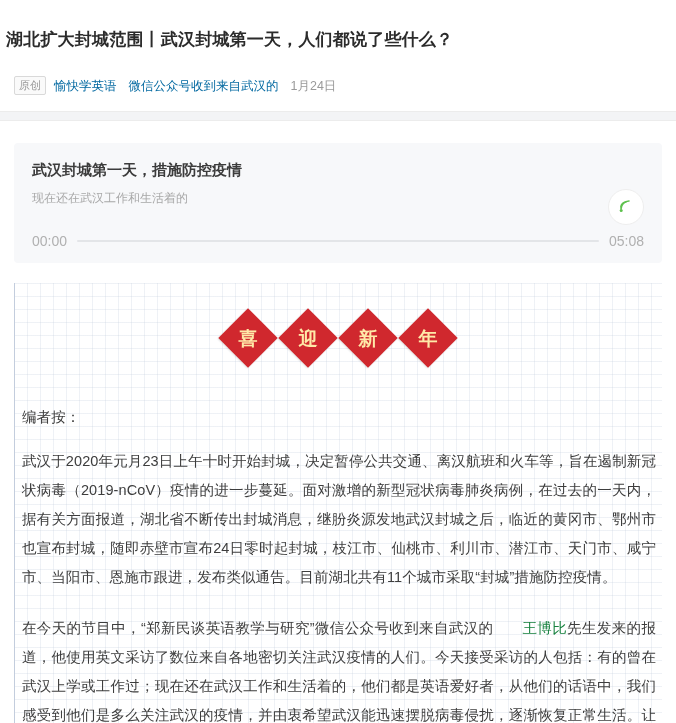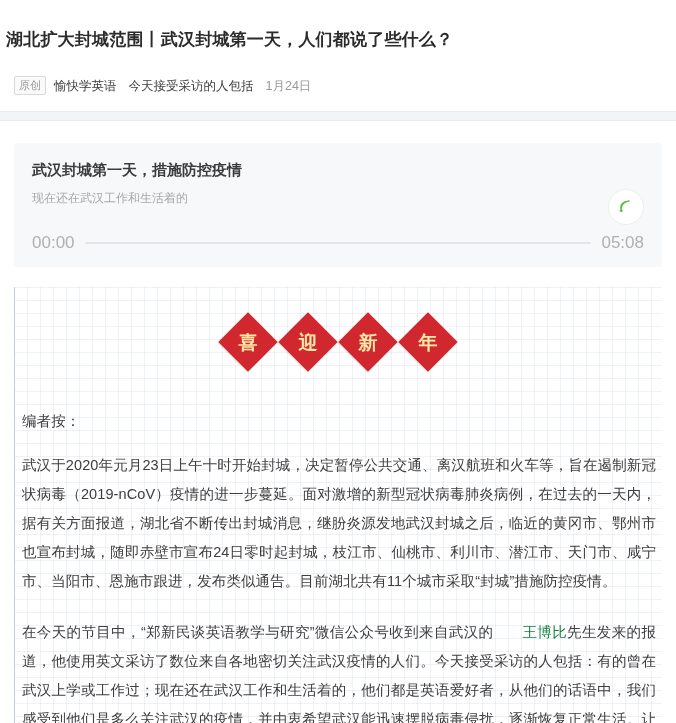--- a/index.html
+++ b/index.html
@@ -43,21 +43,21 @@
     border: 1px solid #d9d9d9;
     color: #9a9a9a;
     font-size: 11px;
     padding: 1px 4px;
     border-radius: 2px;
     line-height: 1.3;
     margin-right: 8px;
     background: #fafafa;
   }
   .meta-link {
-    color: #404040;
+    color: #0369a1;
     margin-right: 12px;
     cursor: pointer;
   }
   .meta-date {
     color: #9a9a9a;
   }
 
   
   .strip {
     margin-top: 16px;
@@ -100,21 +100,21 @@
     align-items: center;
     justify-content: center;
     color: #5ec14e;
     font-size: 17px;
     cursor: pointer;
   }
   .audio-progress-row {
     display: flex;
     align-items: center;
     margin-top: 26px;
-    font-size: 17px;
+    font-size: 14px;
     color: #b0b0b0;
   }
   .audio-time {
     white-space: nowrap;
   }
   .audio-bar {
     flex: 1;
     height: 2px;
     background: #e3e5e8;
     margin: 0 10px;
@@ -207,21 +207,21 @@
 </head>
 <body>
 
 <div class="page">
 
   <h1 class="article-title">湖北扩大封城范围丨武汉封城第一天，人们都说了些什么？</h1>
 
   <div class="meta-row">
     <span class="meta-badge">原创</span>
     <span class="meta-link">愉快学英语</span>
-    <span class="meta-link">今天接受采访的人包括</span>
+    <span class="meta-link">微信公众号收到来自武汉的</span>
     <span class="meta-date">1月24日</span>
   </div>
 
   <div class="strip"></div>
 
   <div class="audio-card">
     <div class="audio-title">武汉封城第一天，措施防控疫情</div>
     <div class="audio-sub">现在还在武汉工作和生活着的</div>
     <div class="audio-icon">
       <svg width="18" height="18" viewBox="0 0 18 18" aria-hidden="true">

